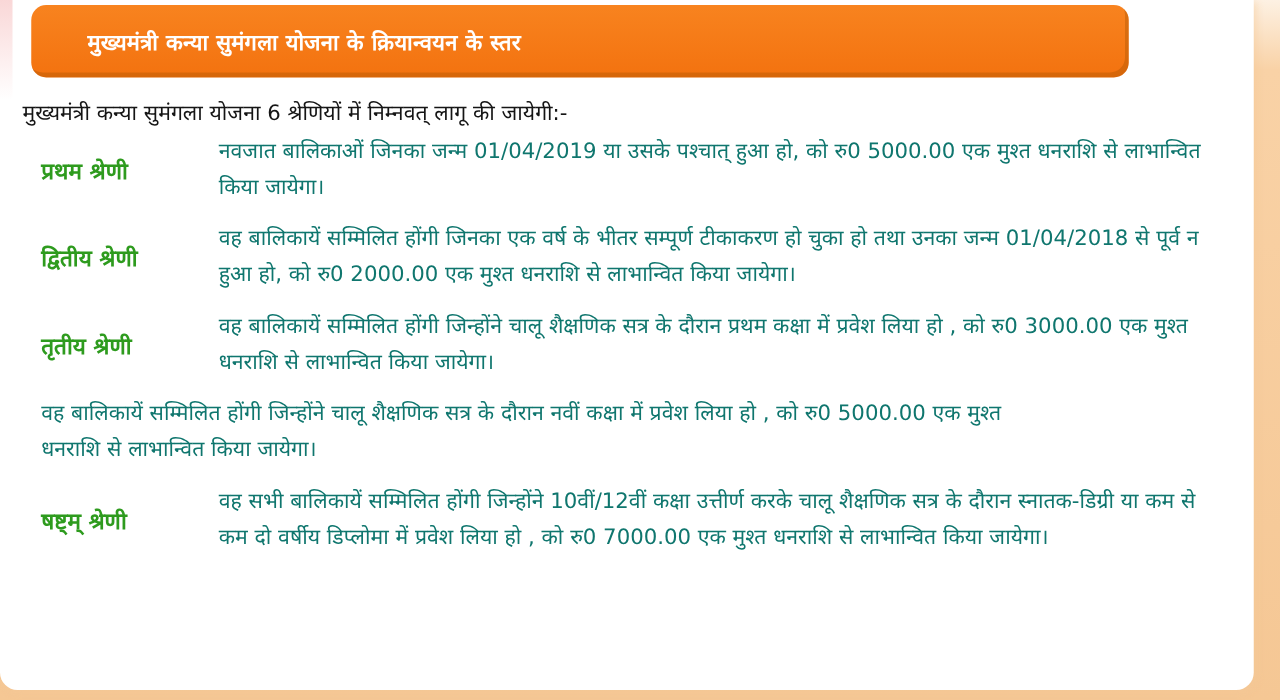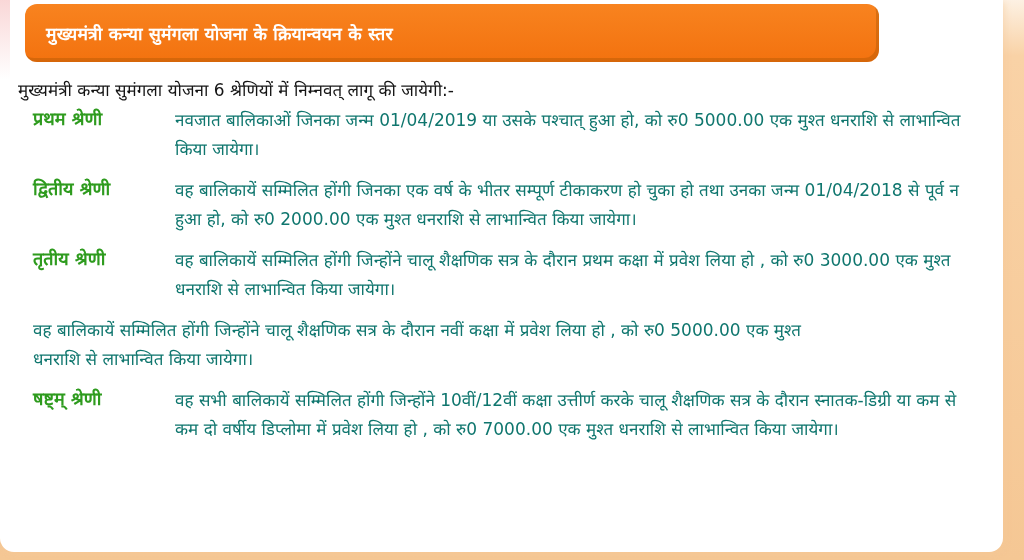--- a/index.html
+++ b/index.html
@@ -20,40 +20,41 @@
     position: absolute; left: 0; top: 0; width: 10px; height: 80px;
     background: linear-gradient(180deg, rgba(248,205,205,0.8), rgba(255,255,255,0));
     pointer-events: none;
   }
   .title-bar {
     position: absolute; left: 25px; top: 4px;
     width: 854px; height: 58px;
     background: linear-gradient(180deg, #f8831f 0%, #f3720f 100%);
     border-radius: 12px;
     box-shadow: inset -3px -4px 0 rgba(160, 80, 0, 0.35);
-    display: flex; align-items: center;
+    display: flex; align-items: center; padding-left: 24px;
   }
   .title-bar .title {
     color: #ffffff;
     font-size: 17.5px;
     font-weight: bold;
     padding-left: 21px;
     letter-spacing: 0.2px;
   }
   .intro {
     position: absolute; left: 18px; top: 78px;
     width: 960px;
     font-size: 17px; color: #151515;
   }
   .rows {
     position: absolute; left: 33px; top: 106px;
     width: 955px;
   }
   .category-row {
     display: flex;
+    align-items: center;
     margin-bottom: 11px;
     min-height: 59px;
   }
   .category-label {
     width: 142px;
     flex: 0 0 142px;
     font-size: 18px;
     font-weight: bold;
     color: #2e9b1e;
   }

